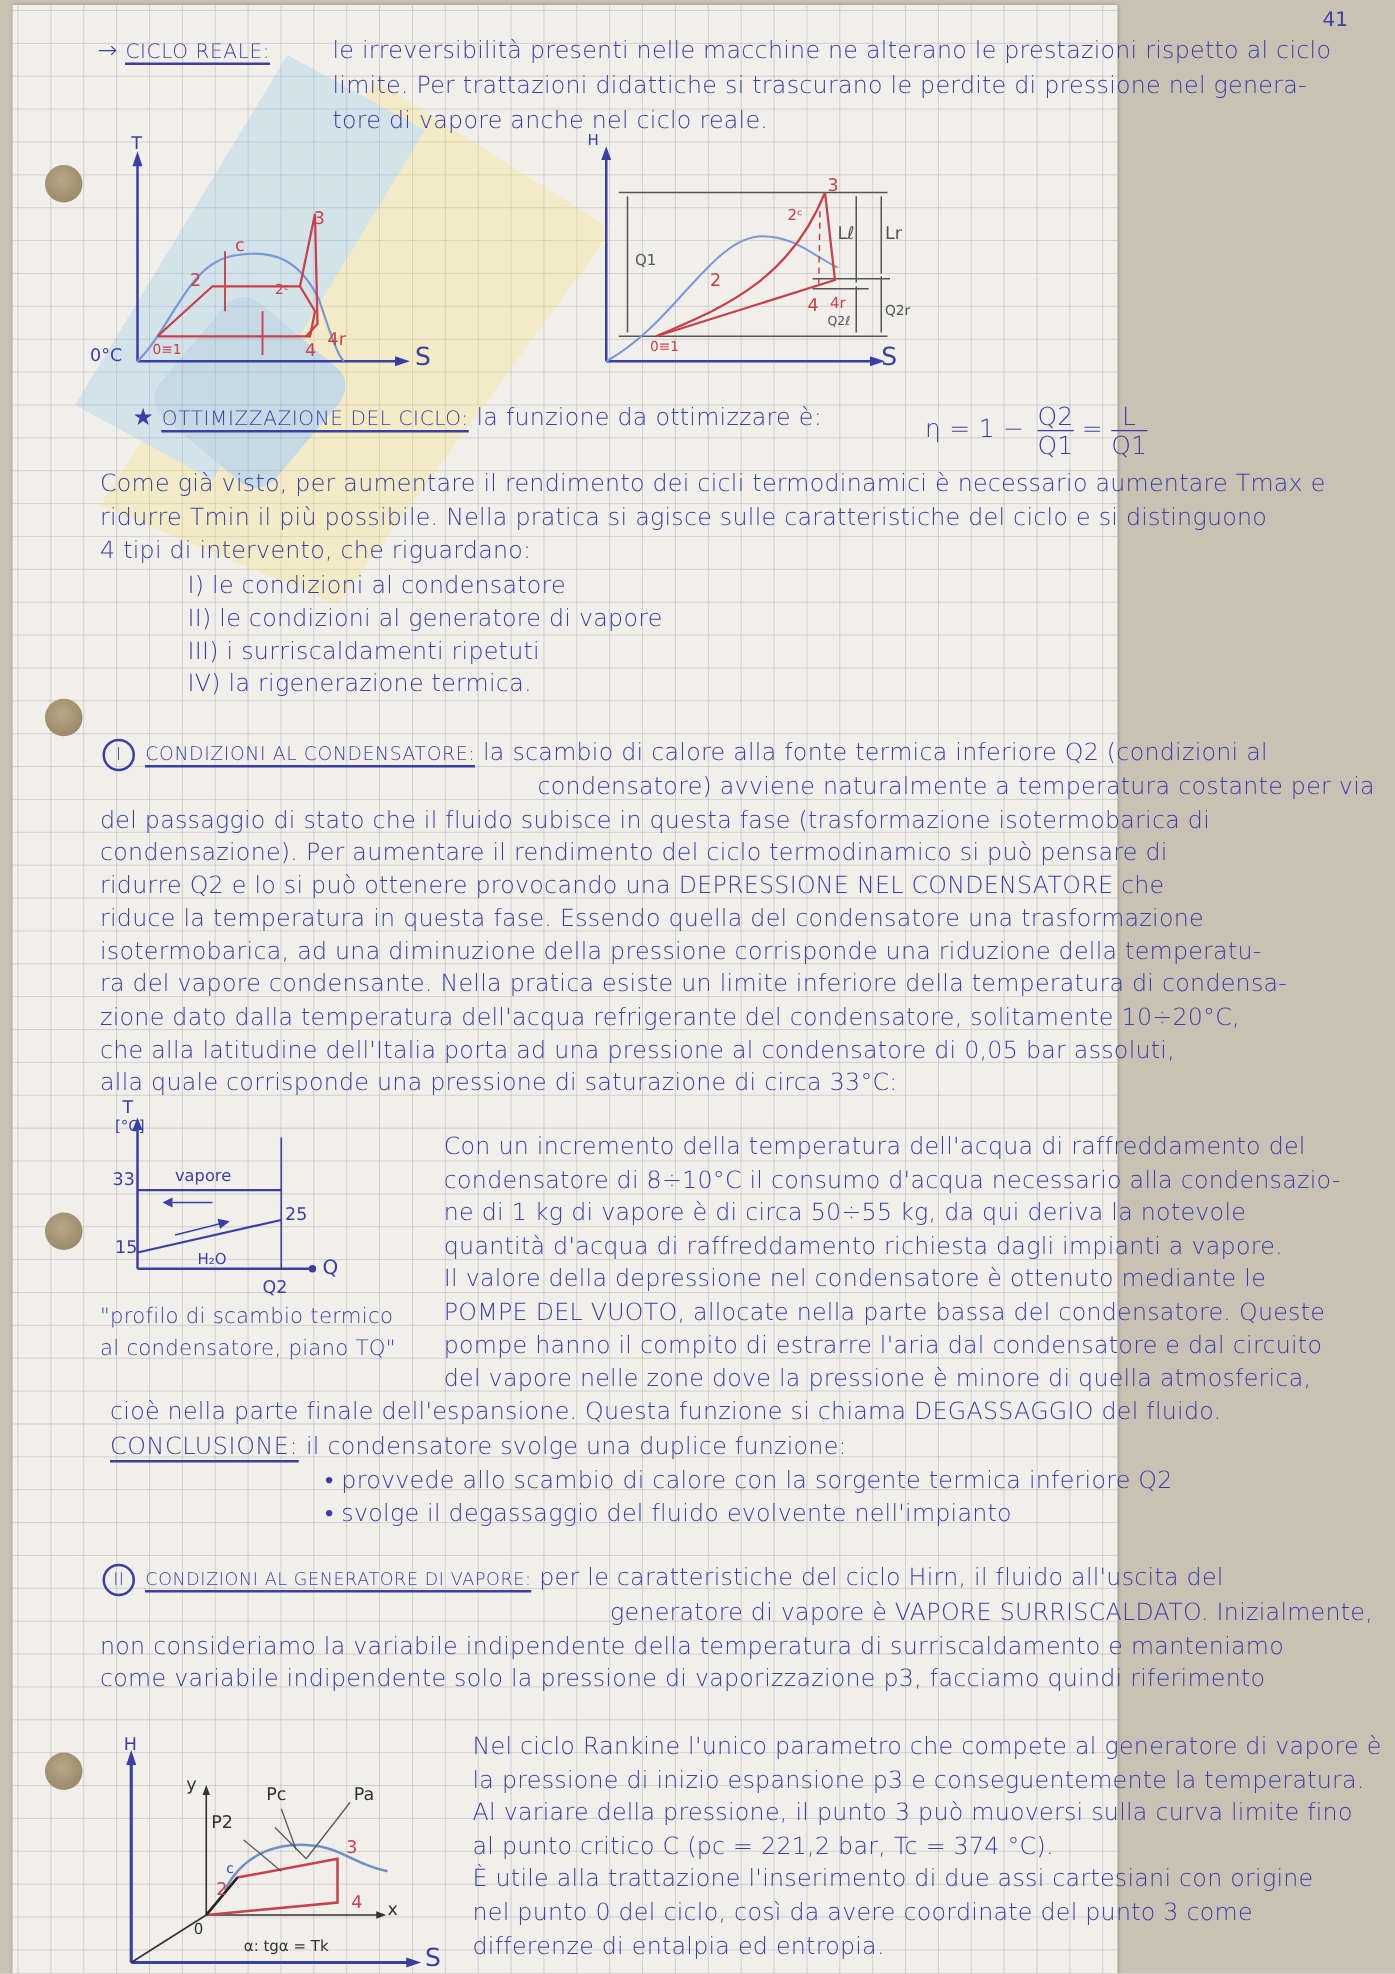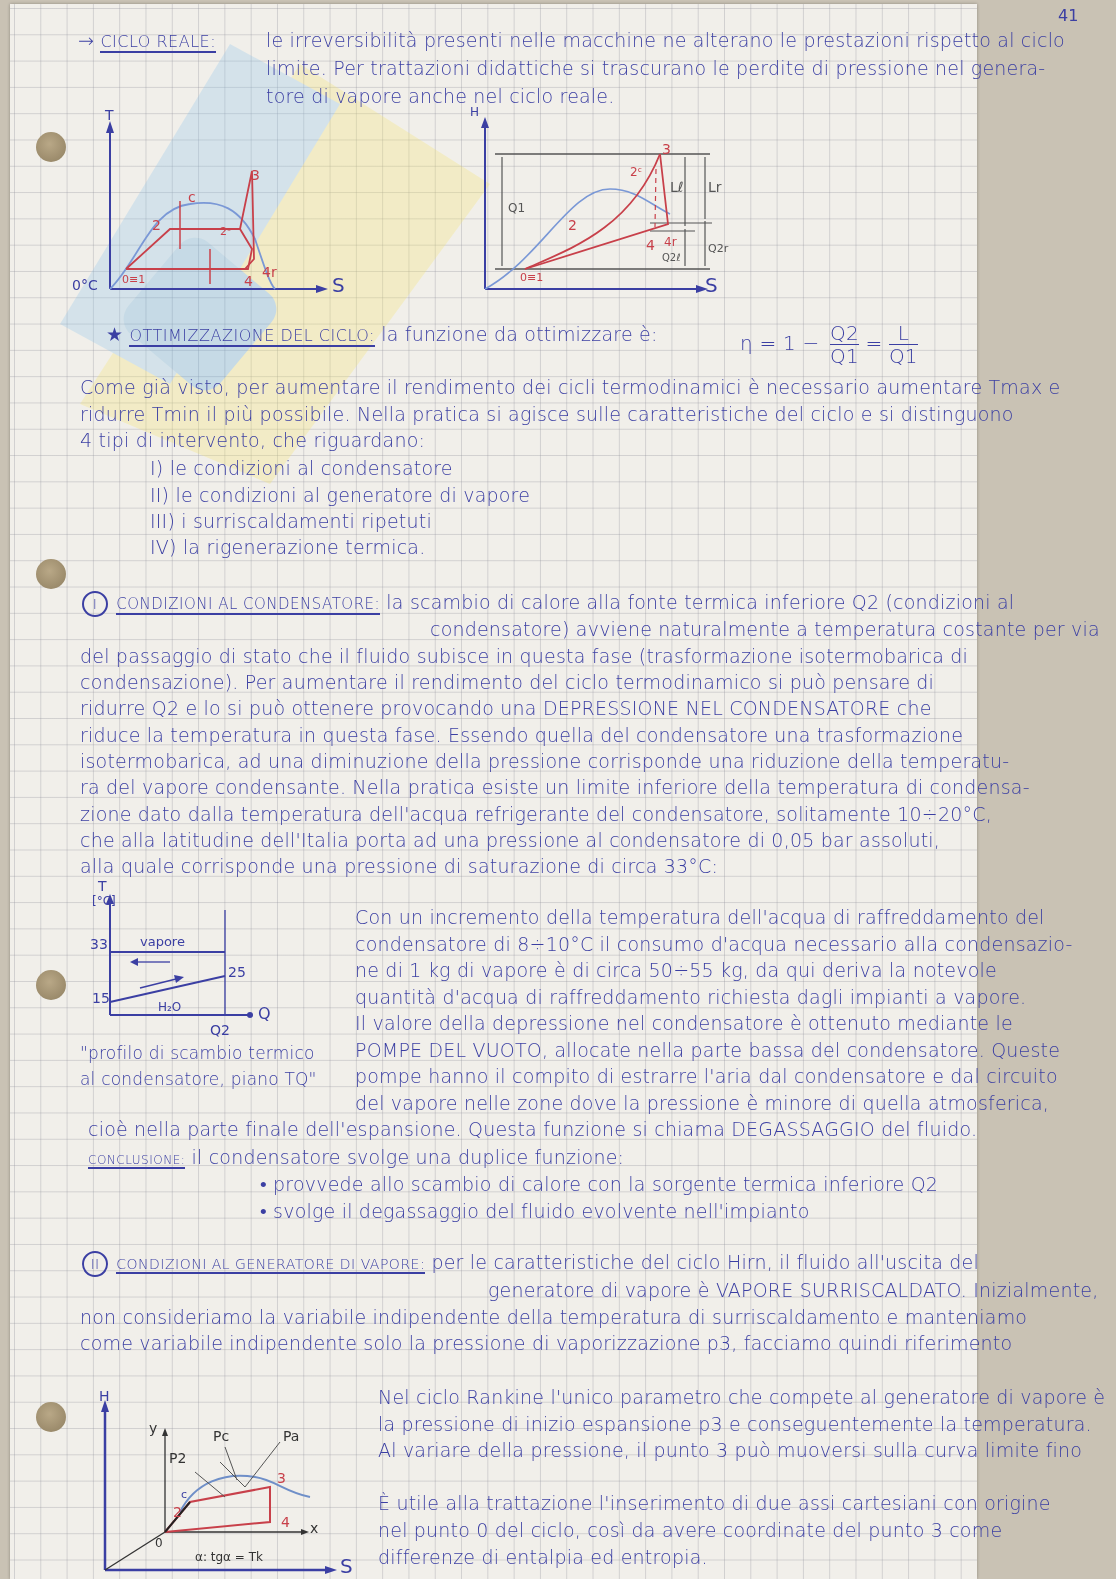--- a/index.html
+++ b/index.html
@@ -2,21 +2,21 @@
 <html><head>
 <meta charset="utf-8">
 <style>
   html, body { margin: 0; padding: 0; }
   body {
     width: 1116px; height: 1579px; overflow: hidden; position: relative;
     background: #c9c2b4;
     font-family: "DejaVu Sans", sans-serif;
   }
   .page {
-    position: absolute; left: 10px; top: 4px; width: 967px; height: 1575px;
+    position: absolute; left: 10px; top: 4px; width: 884px; height: 1575px;
     background-color: #f1efea;
     background-image:
       linear-gradient(to right, rgba(150,150,160,0.35) 1px, transparent 1px),
       linear-gradient(to bottom, rgba(150,150,160,0.35) 1px, transparent 1px);
     background-size: 26.3px 26.3px;
     background-position: 4px 4px;
     box-shadow: 0 0 3px rgba(0,0,0,0.3);
   }
   .hole {
     position: absolute; left: 26px; width: 30px; height: 30px; border-radius: 50%;
@@ -198,21 +198,21 @@
   <div class="hw" style="left:345px;top:927px">condensatore di 8÷10°C il consumo d'acqua necessario alla condensazio-</div>
   <div class="hw" style="left:345px;top:953px">ne di 1 kg di vapore è di circa 50÷55 kg, da qui deriva la notevole</div>
   <div class="hw" style="left:345px;top:980px">quantità d'acqua di raffreddamento richiesta dagli impianti a vapore.</div>
   <div class="hw" style="left:345px;top:1006px">Il valore della depressione nel condensatore è ottenuto mediante le</div>
   <div class="hw" style="left:345px;top:1033px">POMPE DEL VUOTO, allocate nella parte bassa del condensatore. Queste</div>
   <div class="hw" style="left:345px;top:1059px">pompe hanno il compito di estrarre l'aria dal condensatore e dal circuito</div>
   <div class="hw" style="left:345px;top:1086px">del vapore nelle zone dove la pressione è minore di quella atmosferica,</div>
   <div class="hw" style="left:78px;top:1112px">cioè nella parte finale dell'espansione. Questa funzione si chiama DEGASSAGGIO del fluido.</div>
 
   <div class="hw" style="left:78px;top:1140px">
-    <span class="ul caps" style="font-size:12px">Conclusione:</span>
+    <span class="ul caps" style="font-size:19px">Conclusione:</span>
     <span>il condensatore svolge una duplice funzione:</span>
   </div>
   <div class="hw" style="left:250px;top:1167px">• <span>provvede allo scambio di calore con la sorgente termica inferiore Q2</span></div>
   <div class="hw" style="left:250px;top:1194px">• <span>svolge il degassaggio del fluido evolvente nell'impianto</span></div>
 
   <div class="hw" style="left:72px;top:1245px">
     <span class="circ">II</span>
     <span class="ul caps" style="font-size:14px">Condizioni al generatore di vapore:</span>
     <span>per le caratteristiche del ciclo Hirn, il fluido all'uscita del</span>
   </div>
@@ -250,17 +250,18 @@
     <span class="lbl blue" style="left:96px;top:96px;font-size:11px">c</span>
     <span class="lbl" style="left:84px;top:58px;color:#333">P2</span>
     <span class="lbl" style="left:128px;top:36px;color:#333">Pc</span>
     <span class="lbl" style="left:198px;top:36px;color:#333">Pa</span>
     <span class="lbl" style="left:110px;top:158px;color:#333;font-size:12px">α: tgα = Tk</span>
   </div>
 
   <div class="hw" style="left:368px;top:1380px">Nel ciclo Rankine l'unico parametro che compete al generatore di vapore è</div>
   <div class="hw" style="left:368px;top:1407px">la pressione di inizio espansione p3 e conseguentemente la temperatura.</div>
   <div class="hw" style="left:368px;top:1433px">Al variare della pressione, il punto 3 può muoversi sulla curva limite fino</div>
+  <div class="hw" style="left:368px;top:1460px">al punto critico C (pc = 221,2 bar, Tc = 374 °C).</div>
   <div class="hw" style="left:368px;top:1486px">È utile alla trattazione l'inserimento di due assi cartesiani con origine</div>
   <div class="hw" style="left:368px;top:1513px">nel punto 0 del ciclo, così da avere coordinate del punto 3 come</div>
   <div class="hw" style="left:368px;top:1540px">differenze di entalpia ed entropia.</div>
 
 </div>
 
 </body></html>

